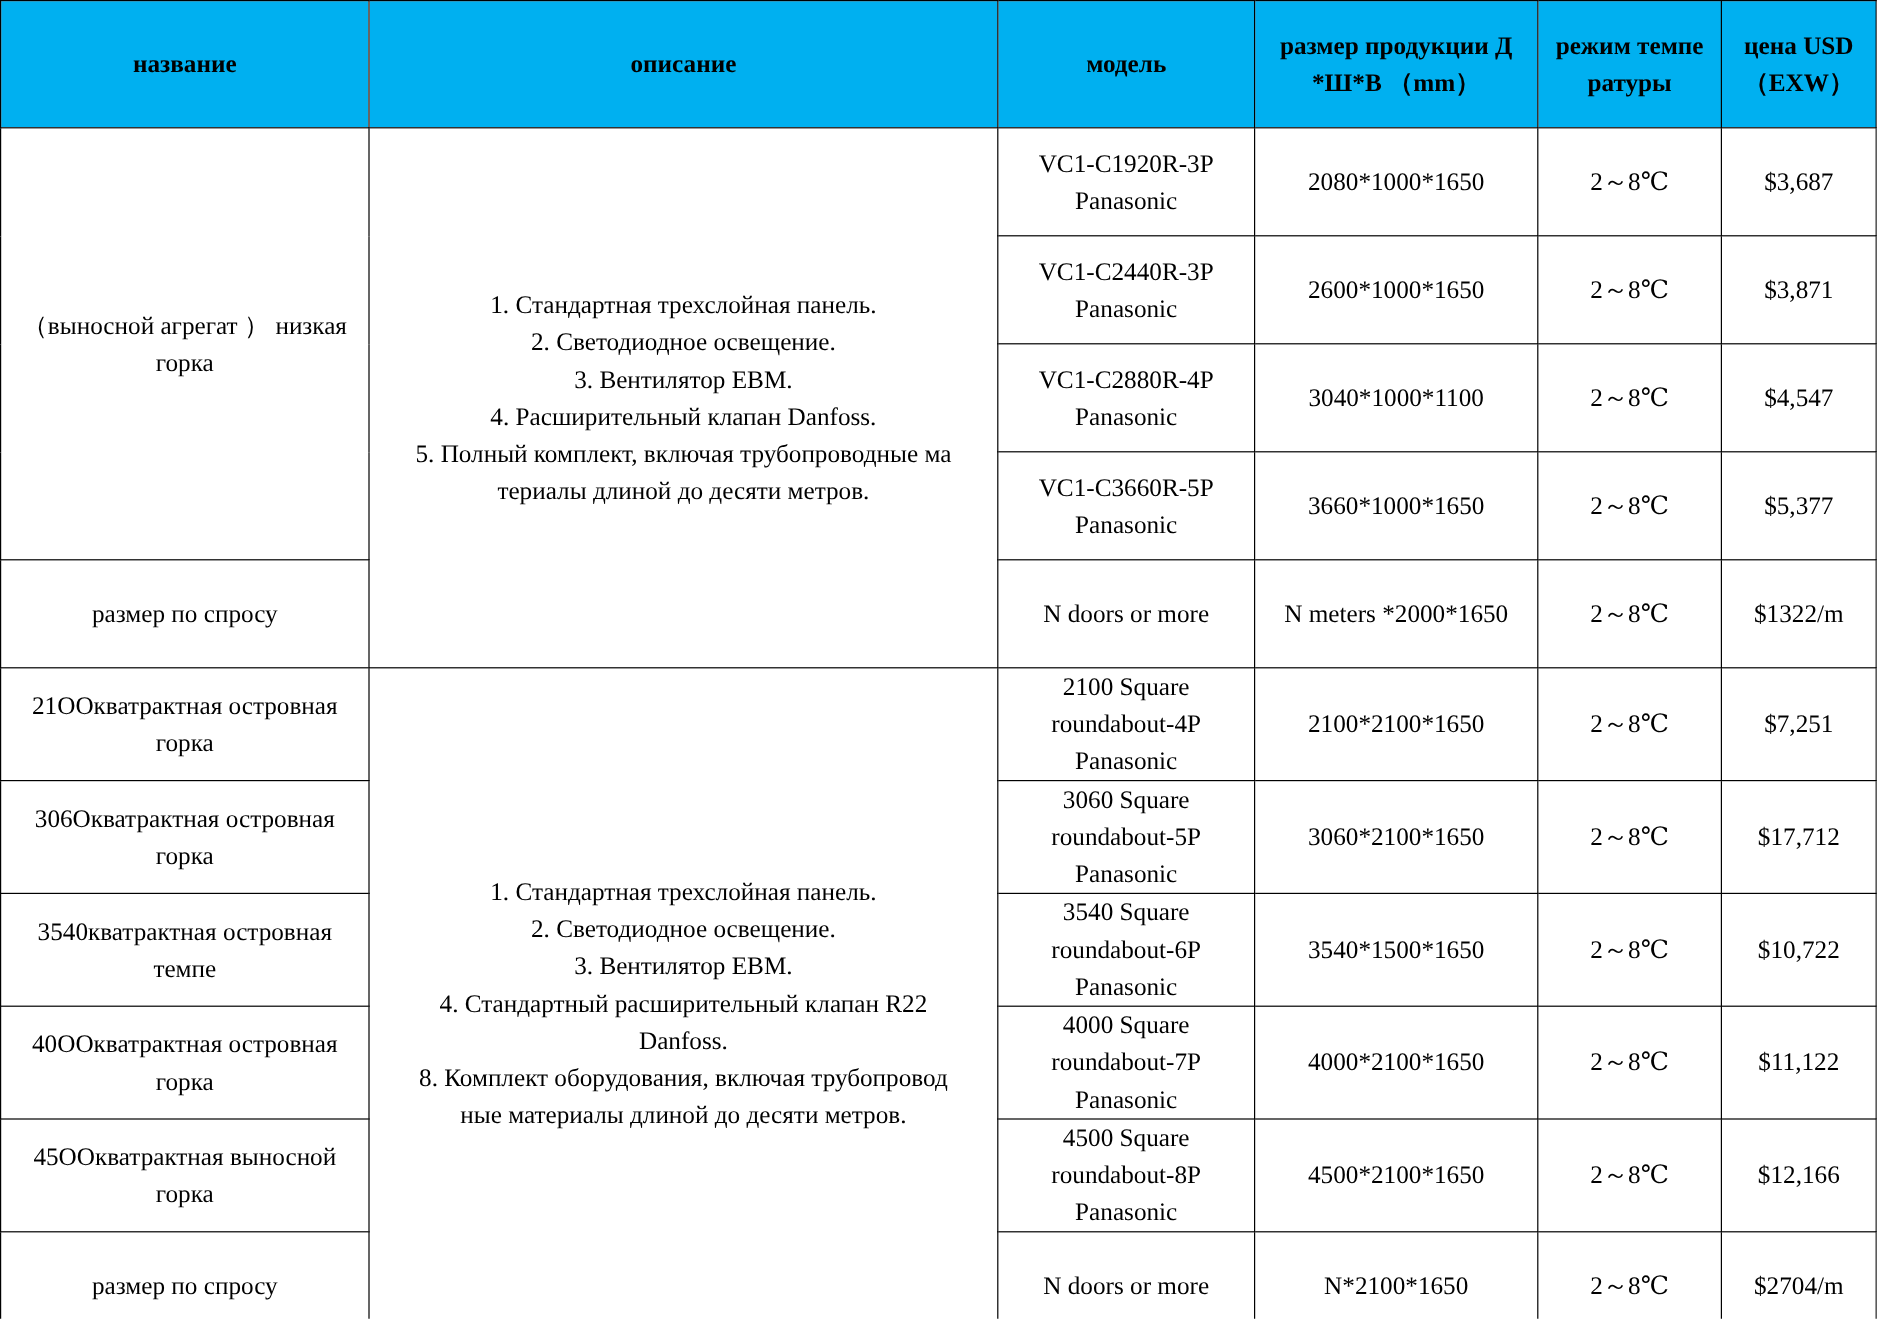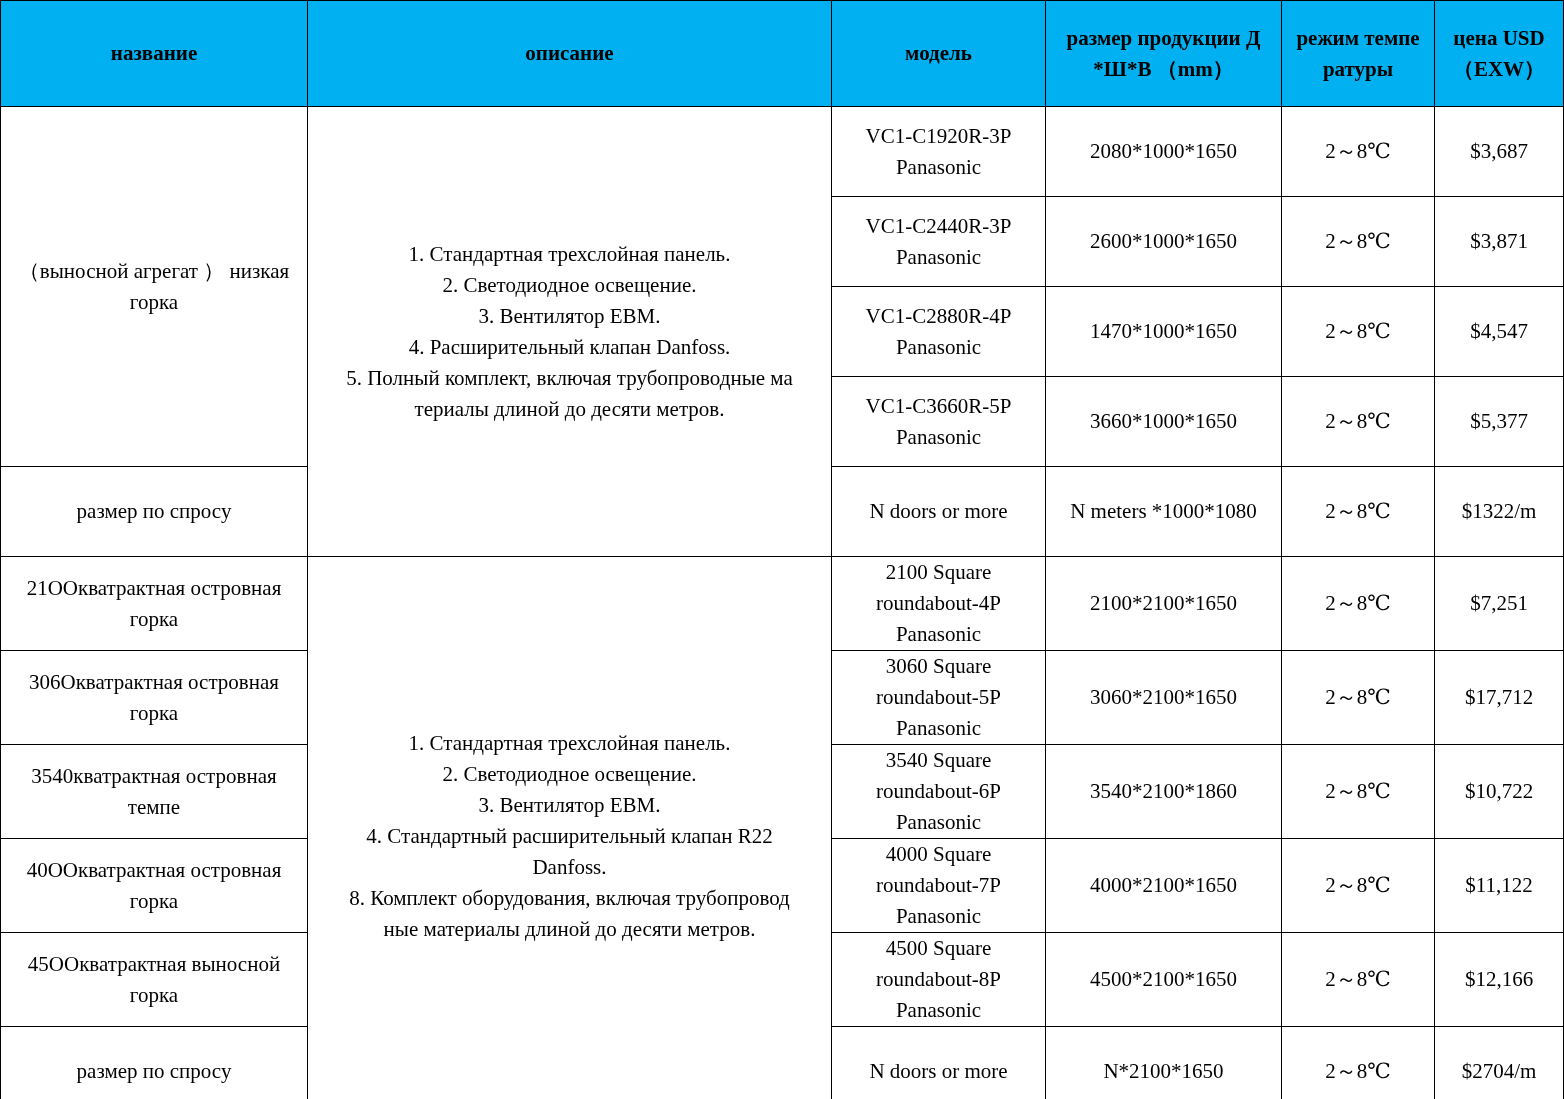--- a/index.html
+++ b/index.html
@@ -81,34 +81,34 @@
       <td class="price">$3,687</td>
     </tr>
     <tr>
       <td>VC1-C2440R-3P Panasonic</td>
       <td>2600*1000*1650</td>
       <td>2～8℃</td>
       <td class="price">$3,871</td>
     </tr>
     <tr>
       <td>VC1-C2880R-4P Panasonic</td>
-      <td>1470*1000*1650</td>
+      <td>3040*1000*1100</td>
       <td>2～8℃</td>
       <td class="price">$4,547</td>
     </tr>
     <tr>
       <td>VC1-C3660R-5P Panasonic</td>
       <td>3660*1000*1650</td>
       <td>2～8℃</td>
       <td class="price">$5,377</td>
     </tr>
     <tr>
       <td>размер по спросу</td>
       <td>N doors or more</td>
-      <td>N meters *1000*1080</td>
+      <td>N meters *2000*1650</td>
       <td>2～8℃</td>
       <td class="price">$1322/m</td>
     </tr>
 
     <tr>
       <td>21OOкватрактная островная горка</td>
       <td rowspan="6" class="desc">
         <div>1. Стандартная трехслойная панель.</div>
         <div>2. Светодиодное освещение.</div>
         <div>3. Вентилятор EBM.</div>
@@ -125,21 +125,21 @@
     <tr>
       <td>306Oкватрактная островная горка</td>
       <td>3060 Square roundabout-5P Panasonic</td>
       <td>3060*2100*1650</td>
       <td>2～8℃</td>
       <td class="price">$17,712</td>
     </tr>
     <tr>
       <td>3540кватрактная островная темпе</td>
       <td>3540 Square roundabout-6P Panasonic</td>
-      <td>3540*2100*1860</td>
+      <td>3540*1500*1650</td>
       <td>2～8℃</td>
       <td class="price">$10,722</td>
     </tr>
     <tr>
       <td>40OOкватрактная островная горка</td>
       <td>4000 Square roundabout-7P Panasonic</td>
       <td>4000*2100*1650</td>
       <td>2～8℃</td>
       <td class="price">$11,122</td>
     </tr>

